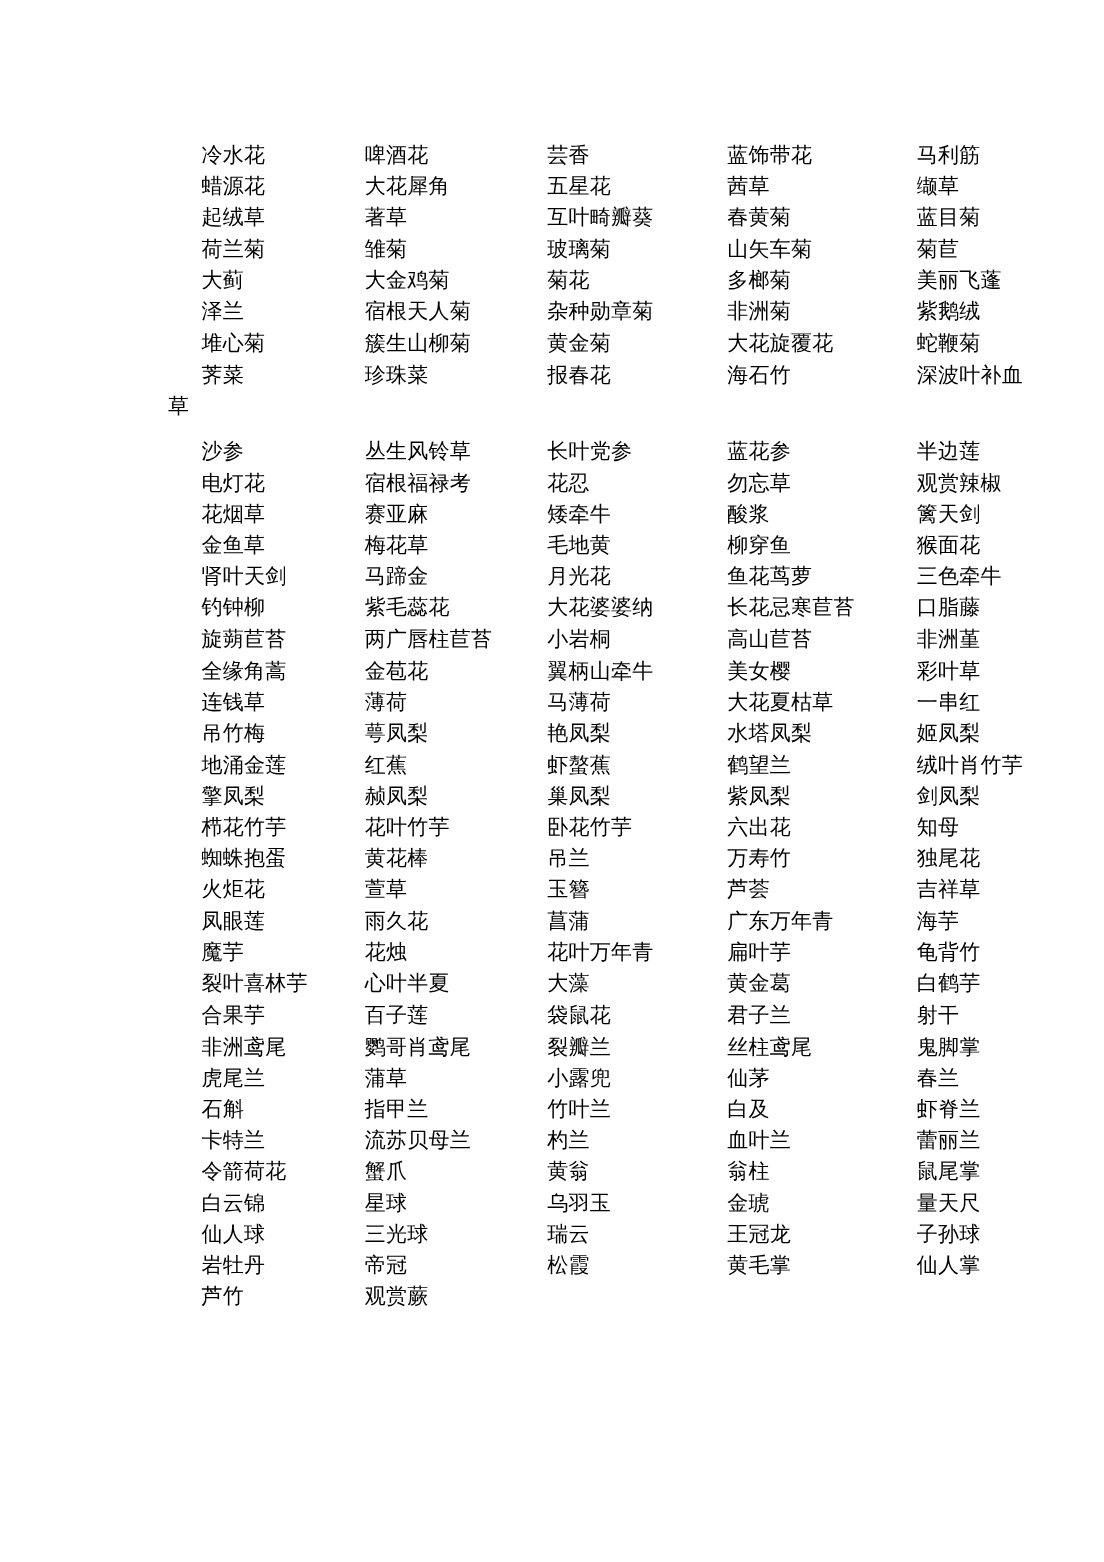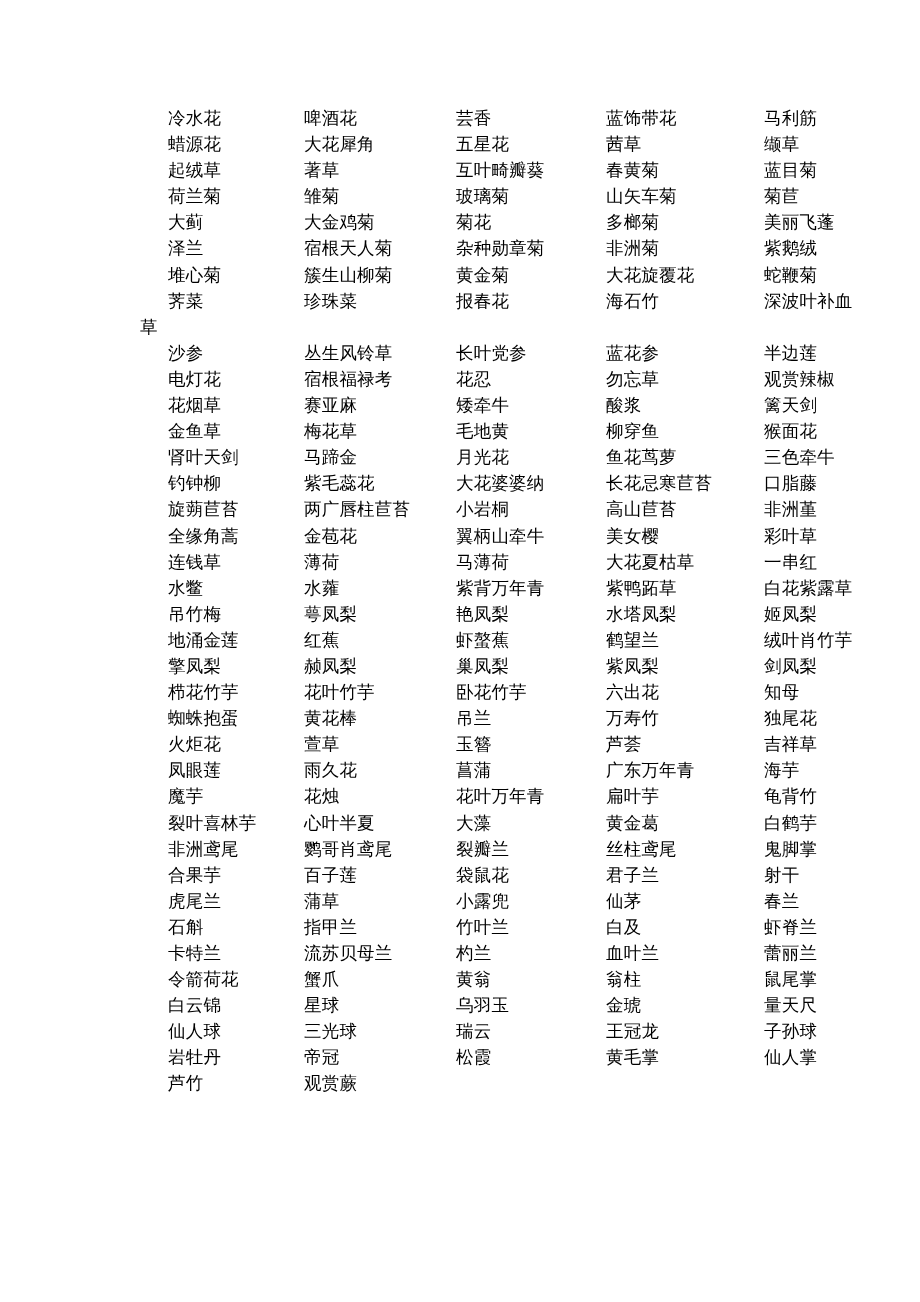--- a/index.html
+++ b/index.html
@@ -26,20 +26,21 @@
     padding-top: 105px;
     padding-left: 140px;
     padding-right: 20px;
   }
   .plant-table {
     border-collapse: collapse;
     border-spacing: 0;
     table-layout: fixed;
     width: 752px;
     margin-left: 28px;
+    margin-top: 12px;
   }
   .plant-table col.c0 { width: 136px; }
   .plant-table col.c1 { width: 152px; }
   .plant-table col.c2 { width: 150px; }
   .plant-table col.c3 { width: 158px; }
   .plant-table col.c4 { width: 156px; }
   .plant-table td {
     padding: 0;
     margin: 0;
     height: 26.1px;
@@ -199,27 +200,20 @@
         <td>彩叶草</td>
       </tr>
       <tr>
         <td>连钱草</td>
         <td>薄荷</td>
         <td>马薄荷</td>
         <td>大花夏枯草</td>
         <td>一串红</td>
       </tr>
       <tr>
-        <td>水鳖</td>
-        <td>水蕹</td>
-        <td>紫背万年青</td>
-        <td>紫鸭跖草</td>
-        <td>白花紫露草</td>
-      </tr>
-      <tr>
         <td>吊竹梅</td>
         <td>萼凤梨</td>
         <td>艳凤梨</td>
         <td>水塔凤梨</td>
         <td>姬凤梨</td>
       </tr>
       <tr>
         <td>地涌金莲</td>
         <td>红蕉</td>
         <td>虾螯蕉</td>
@@ -269,34 +263,34 @@
         <td>龟背竹</td>
       </tr>
       <tr>
         <td>裂叶喜林芋</td>
         <td>心叶半夏</td>
         <td>大藻</td>
         <td>黄金葛</td>
         <td>白鹤芋</td>
       </tr>
       <tr>
+        <td>合果芋</td>
+        <td>百子莲</td>
+        <td>袋鼠花</td>
+        <td>君子兰</td>
+        <td>射干</td>
+      </tr>
+      <tr>
         <td>非洲鸢尾</td>
         <td>鹦哥肖鸢尾</td>
         <td>裂瓣兰</td>
         <td>丝柱鸢尾</td>
         <td>鬼脚掌</td>
       </tr>
       <tr>
-        <td>合果芋</td>
-        <td>百子莲</td>
-        <td>袋鼠花</td>
-        <td>君子兰</td>
-        <td>射干</td>
-      </tr>
-      <tr>
         <td>虎尾兰</td>
         <td>蒲草</td>
         <td>小露兜</td>
         <td>仙茅</td>
         <td>春兰</td>
       </tr>
       <tr>
         <td>石斛</td>
         <td>指甲兰</td>
         <td>竹叶兰</td>

